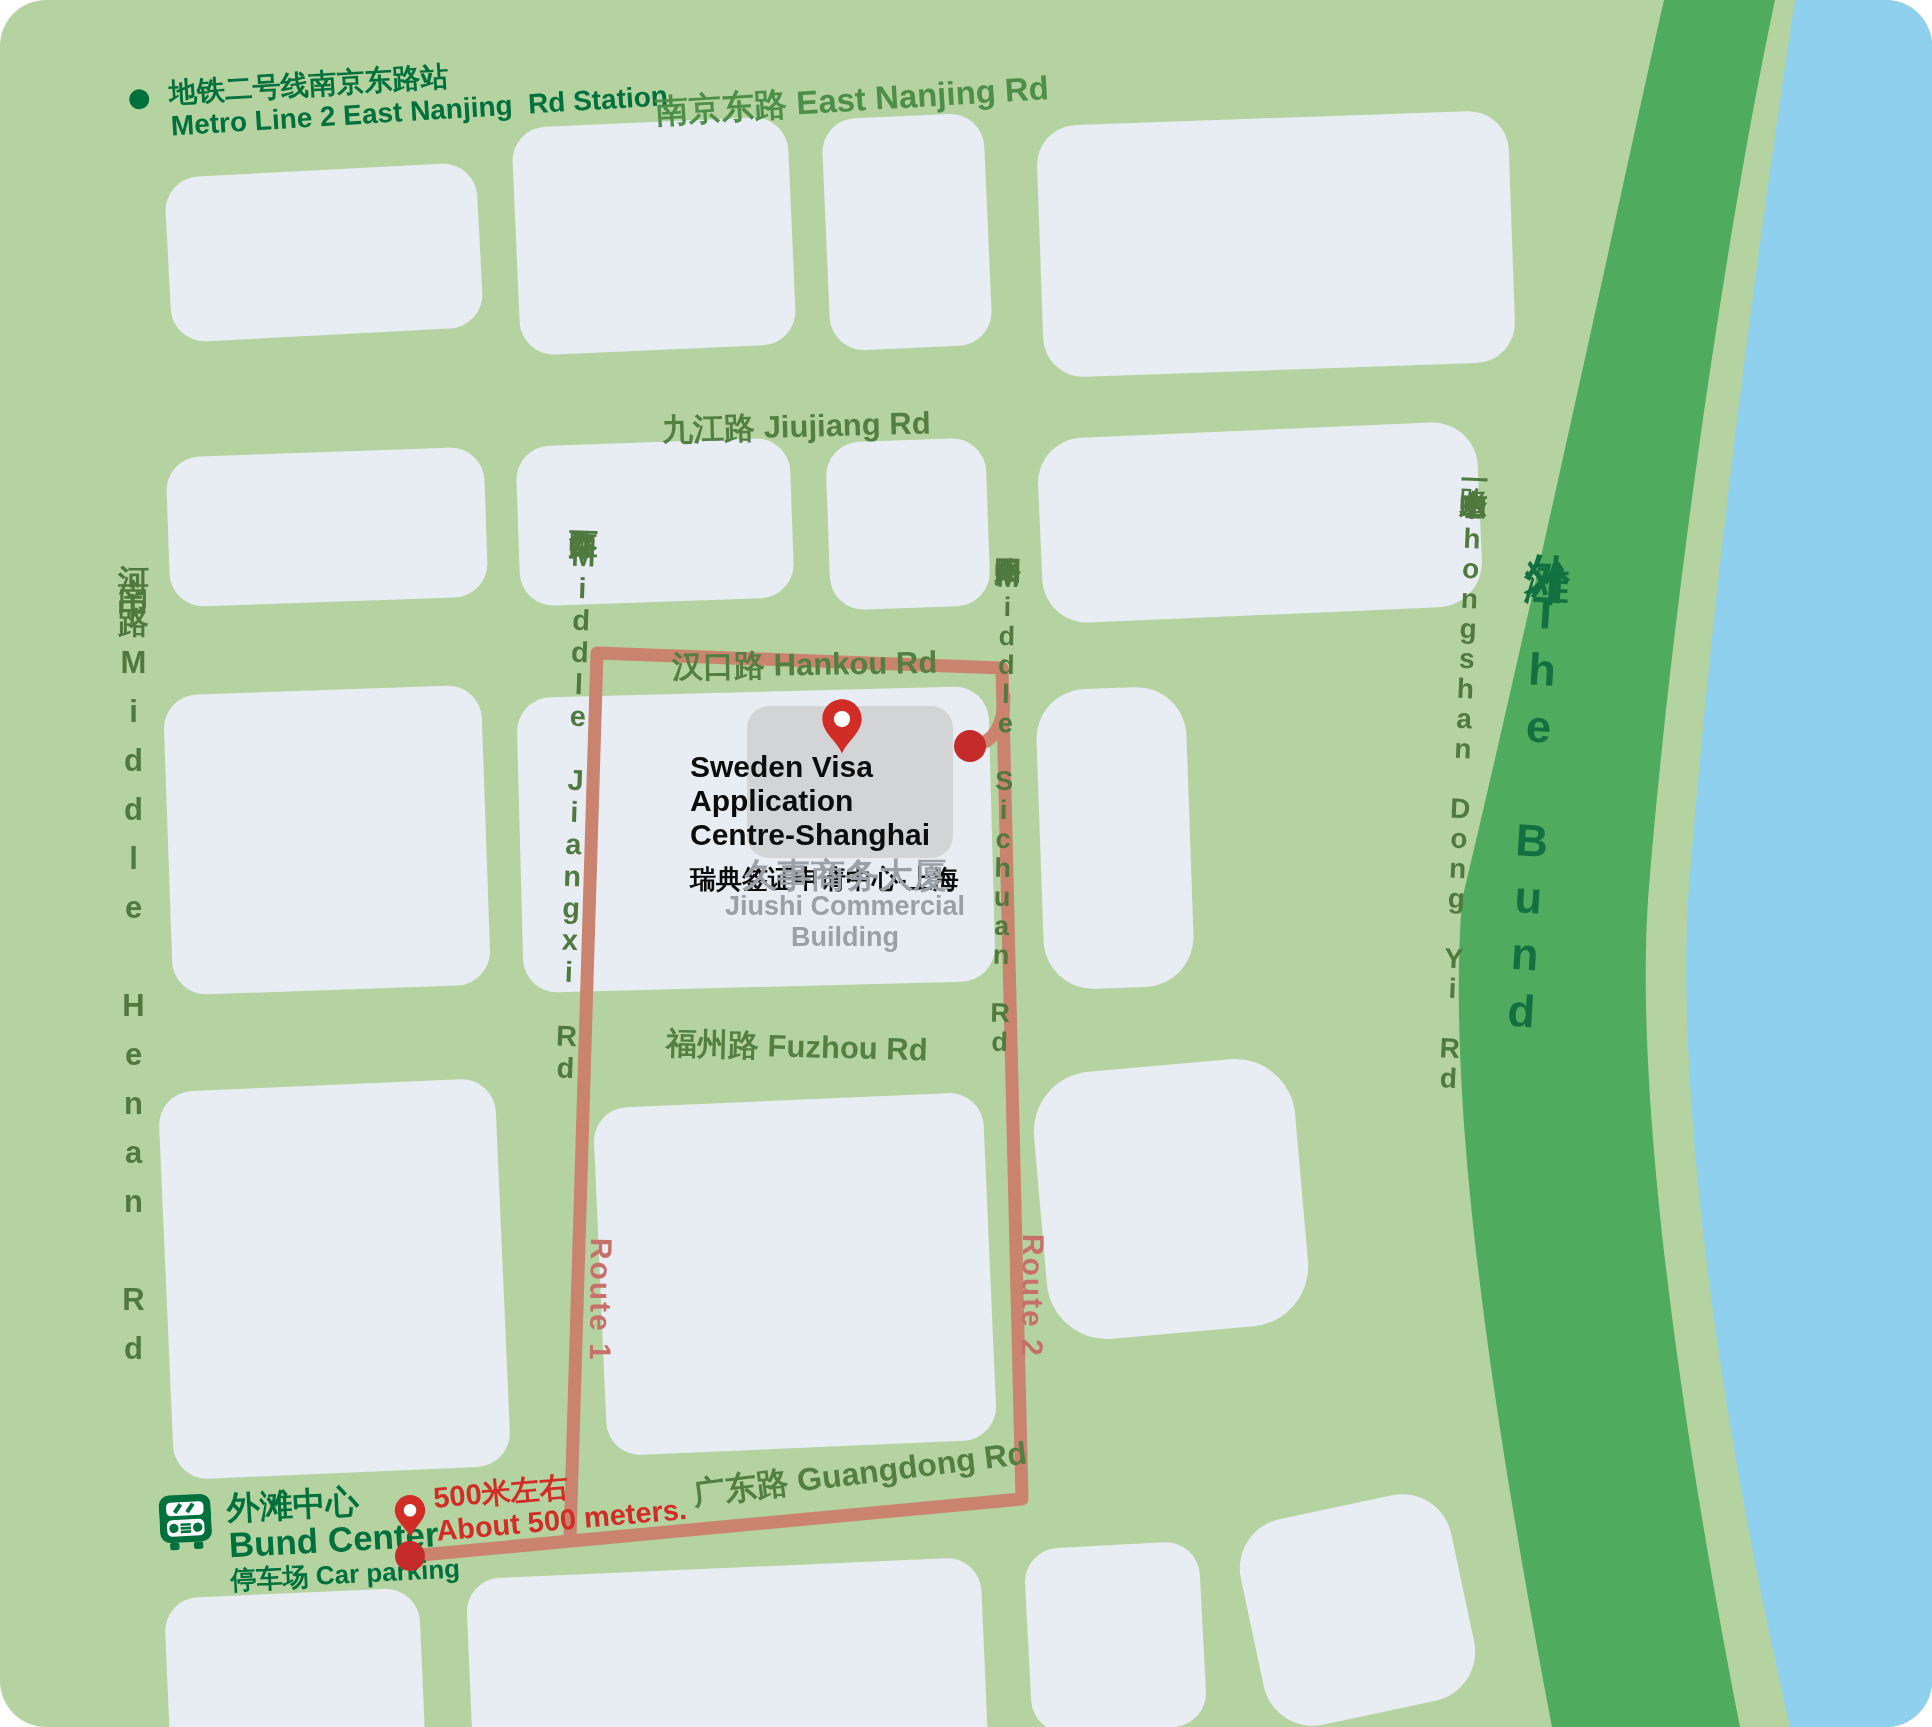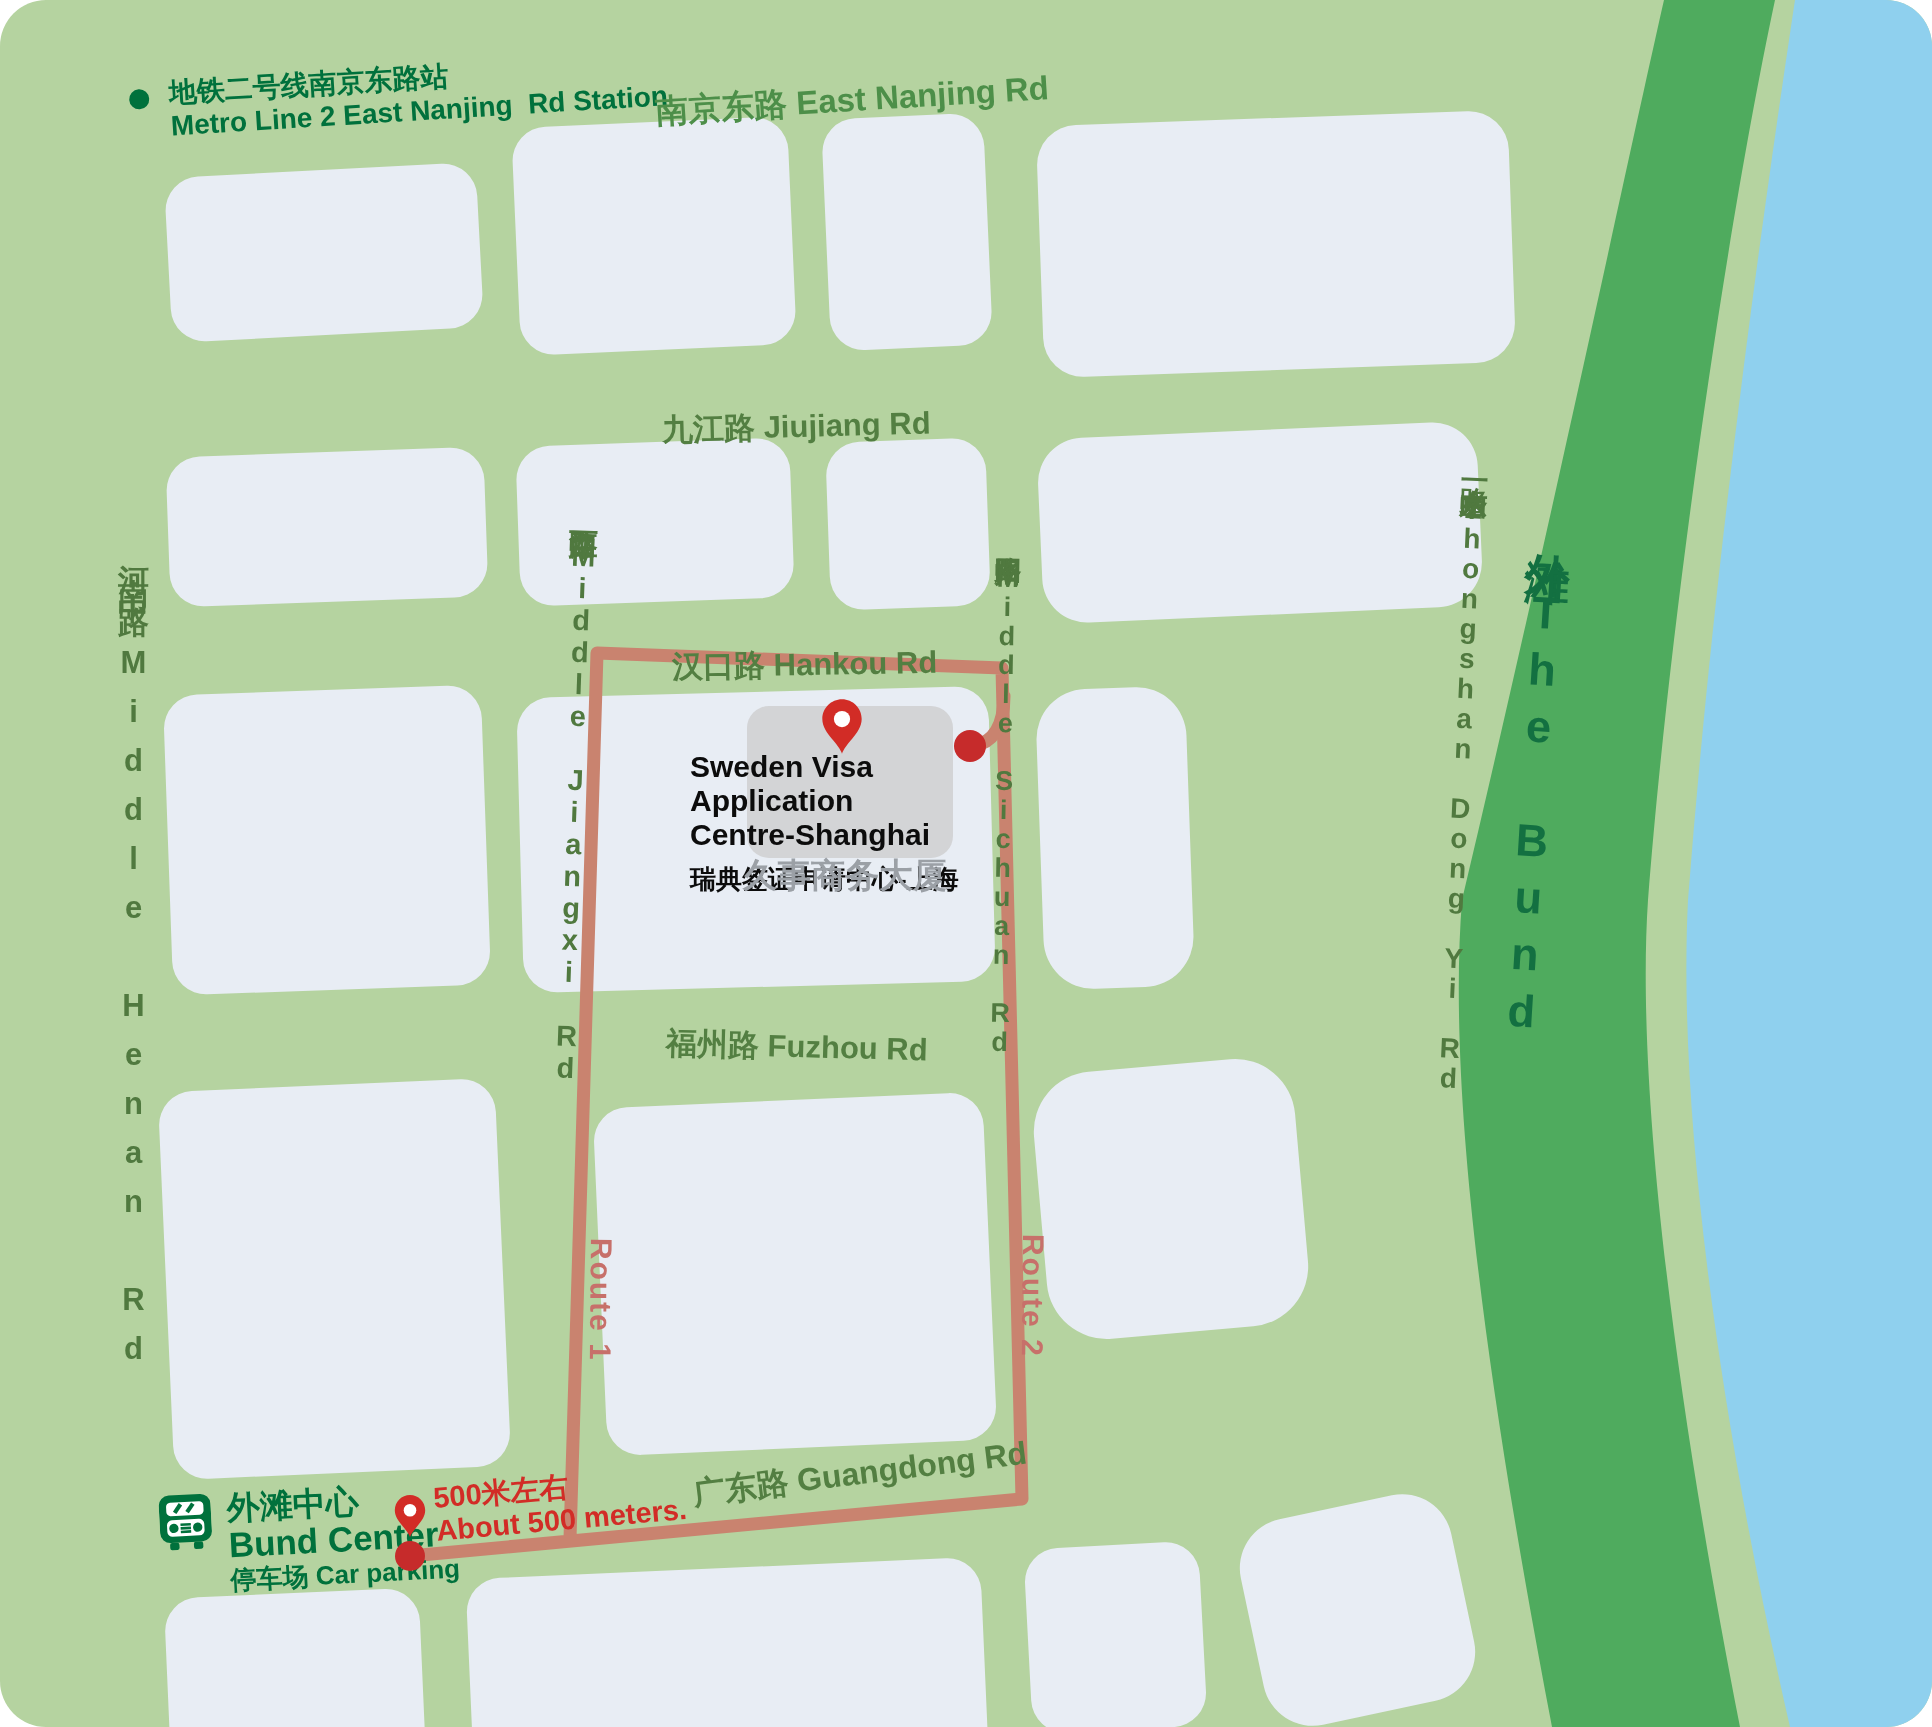--- a/index.html
+++ b/index.html
@@ -75,20 +75,21 @@
 
     <div class="building"></div>
 
     <div class="dest">
       <div class="en">Sweden Visa Application</div>
       <div class="en">Centre-Shanghai</div>
       <div class="zh">瑞典签证申请中心-上海</div>
     </div>
     <div class="jiushi">
       <div class="zh">久事商务大厦</div>
+      <div class="en">Jiushi Commercial Building</div>
     </div>
 
     <svg class="layer" style="left:820px;top:698px;" width="44" height="57" viewBox="0 0 32 42">
       <path fill="#d22c26" d="M16,1 C8,1 1.5,7.5 1.5,15.5 C1.5,21 5,26 8.5,30 C12,34 15,38 16,41 C17,38 20,34 23.5,30 C27,26 30.5,21 30.5,15.5 C30.5,7.5 24,1 16,1 Z"></path>
       <circle cx="16" cy="15.5" r="6" fill="#ffffff"></circle>
     </svg>
 
     <svg class="layer" style="left:953px;top:729px;" width="34" height="34" viewBox="0 0 34 34">
       <circle cx="17" cy="17" r="16" fill="#c62b2b"></circle>
     </svg>

